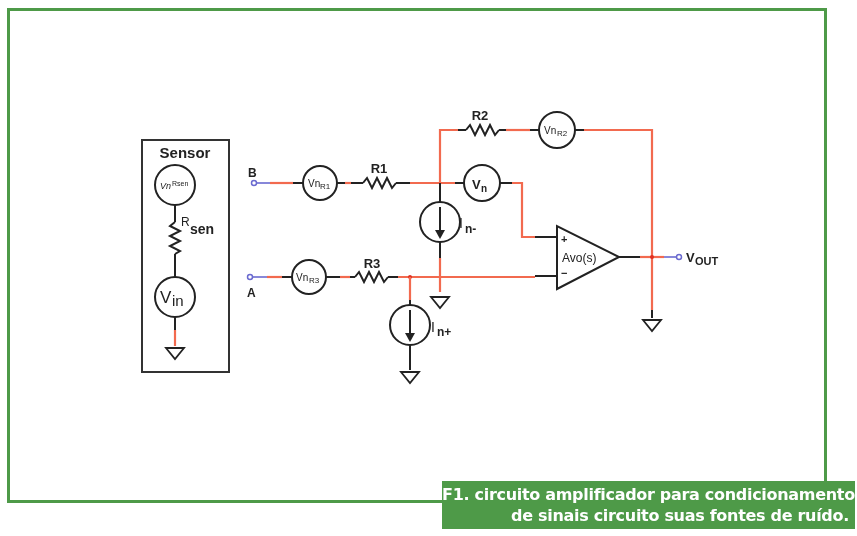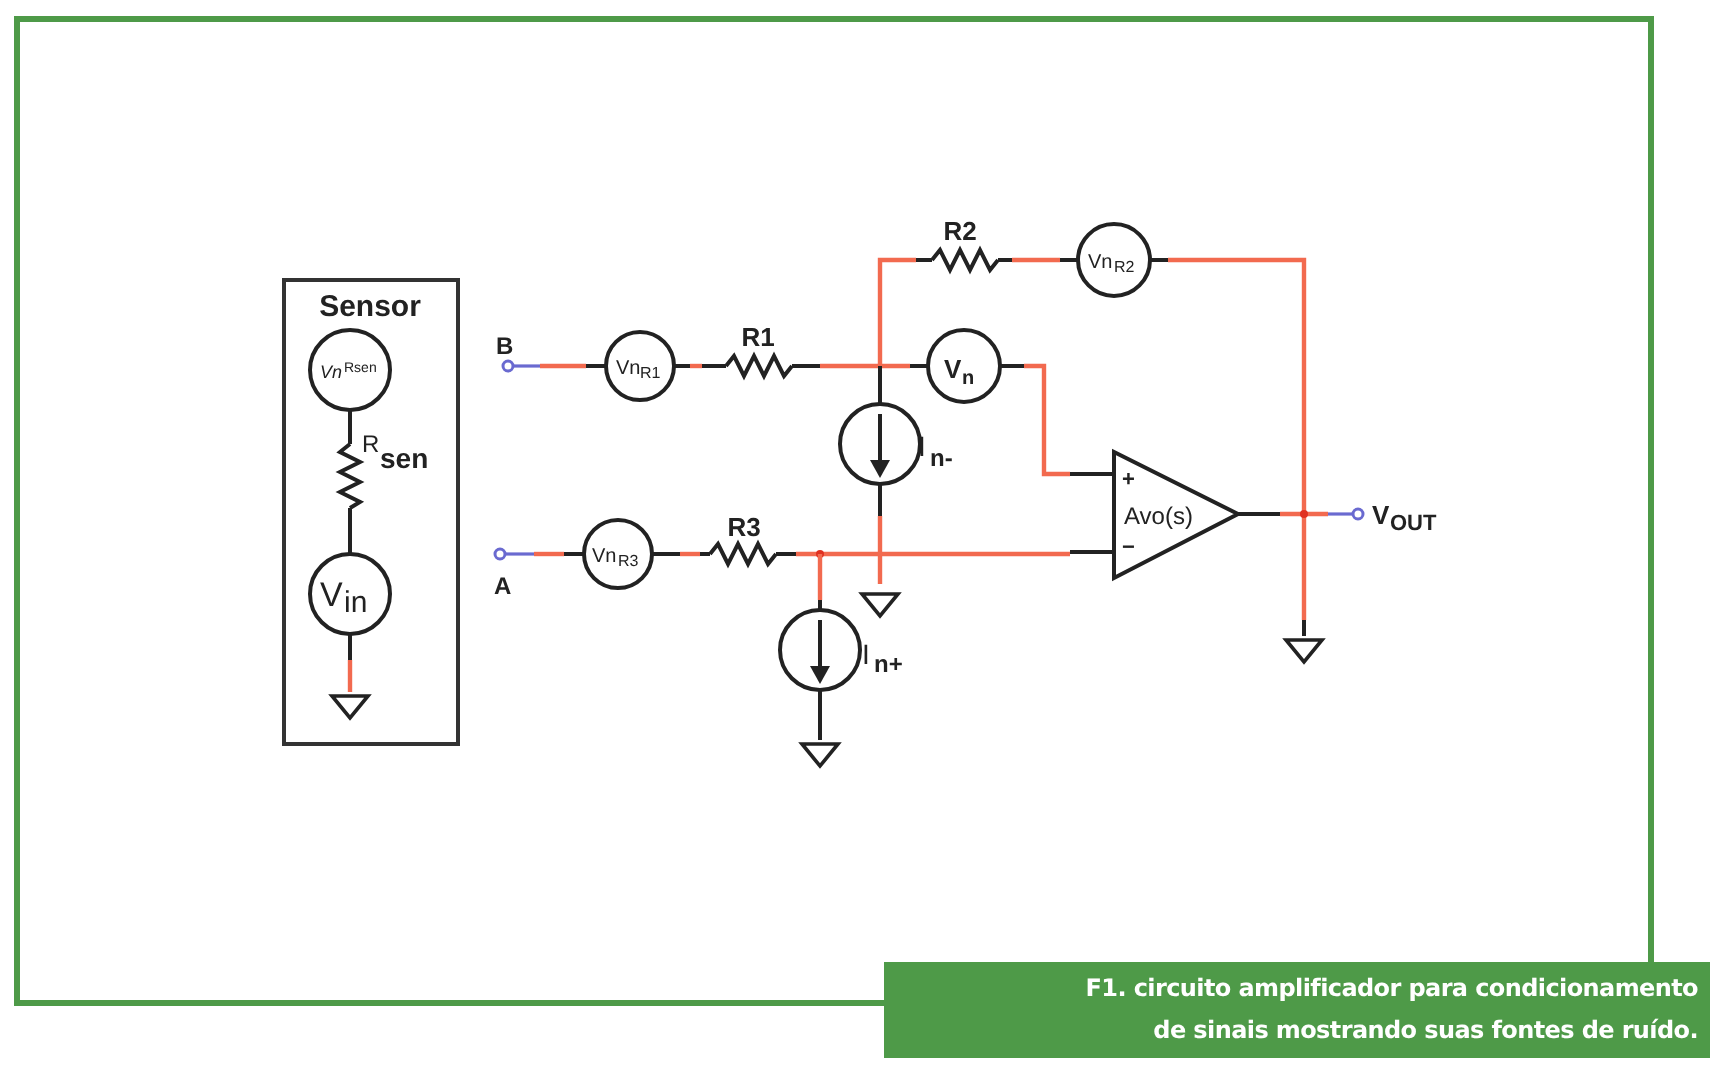--- a/index.html
+++ b/index.html
@@ -1,20 +1,20 @@
 <!DOCTYPE html>
 <html><head>
 <meta charset="utf-8">
 <style>
   html, body { margin: 0; padding: 0; background: #ffffff; }
   body { width: 857px; height: 536px; position: relative; overflow: hidden; font-family: "Liberation Sans", sans-serif; }
   .frame { position: absolute; left: 7px; top: 8px; width: 820px; height: 495px; border: 3px solid #4e9a48; box-sizing: border-box; border-width: 3px; }
   svg.circuit { position: absolute; left: 0; top: 0; width: 857px; height: 536px; }
   .caption { position: absolute; left: 442px; top: 481px; width: 413px; height: 48px; background: #4e9a48; color: #ffffff;
-    font-family: "DejaVu Sans", sans-serif; font-weight: bold; font-size: 12px; line-height: 21px; text-align: right;
+    font-family: "DejaVu Sans", sans-serif; font-weight: bold; font-size: 16px; line-height: 21px; text-align: right;
     padding: 3px 6px 0 0; box-sizing: border-box; letter-spacing: -0.3px; }
   .caption div { white-space: nowrap; }
   .w { stroke: #f26a4f; stroke-width: 2.2; fill: none; }
   .b { stroke: #222; stroke-width: 2; fill: none; }
   .blue { stroke: #6a6ad0; stroke-width: 1.6; fill: none; }
   .src { stroke: #222; stroke-width: 2; fill: #fff; }
   .lbl { font-family: "Liberation Sans", sans-serif; font-weight: bold; fill: #222; }
   .lblr { font-family: "Liberation Sans", sans-serif; fill: #222; }
 </style>
 </head>
@@ -145,14 +145,14 @@
   <line x1="640" y1="257" x2="664" y2="257" class="w"></line>
   <circle cx="652" cy="257" r="2" fill="#e03020"></circle>
   <line x1="664" y1="257" x2="676" y2="257" class="blue"></line>
   <circle cx="679" cy="257" r="2.5" fill="#fff" stroke="#6a6ad0" stroke-width="1.5"></circle>
   <text x="686" y="262" class="lbl" font-size="13">V</text>
   <text x="695" y="265" class="lbl" font-size="11">OUT</text>
 </svg>
 
 <div class="caption">
   <div>F1. circuito amplificador para condicionamento</div>
-  <div>de sinais mostrando suas fontes de ruído.</div>
+  <div>de sinais circuito suas fontes de ruído.</div>
 </div>
 
 </body></html>

